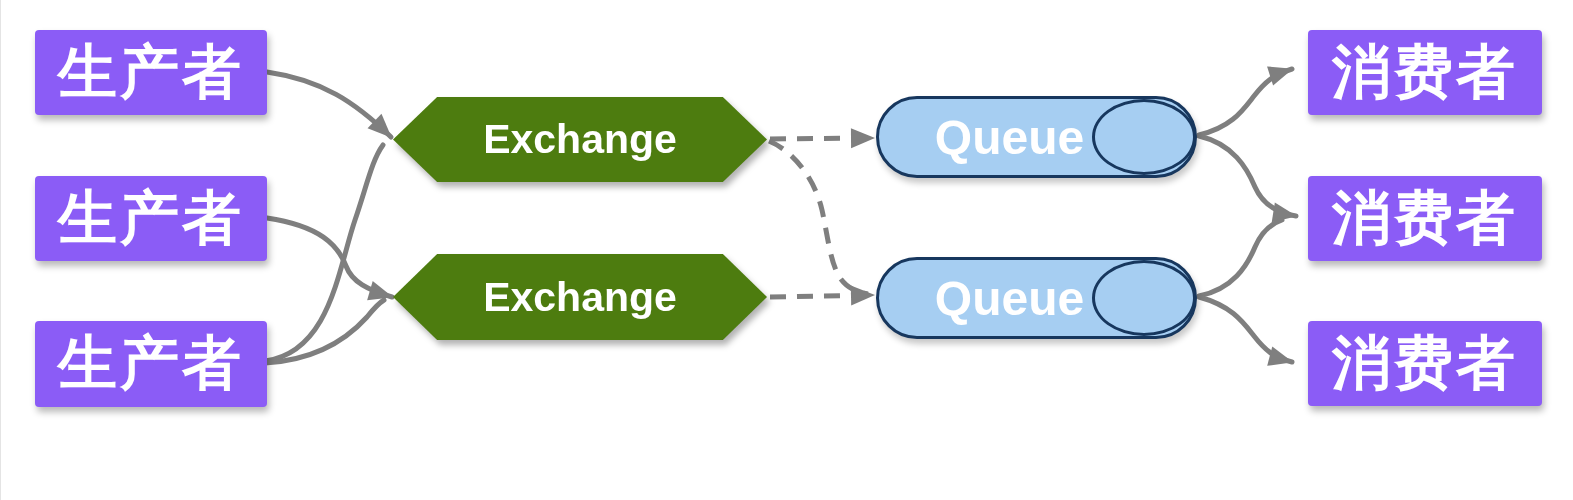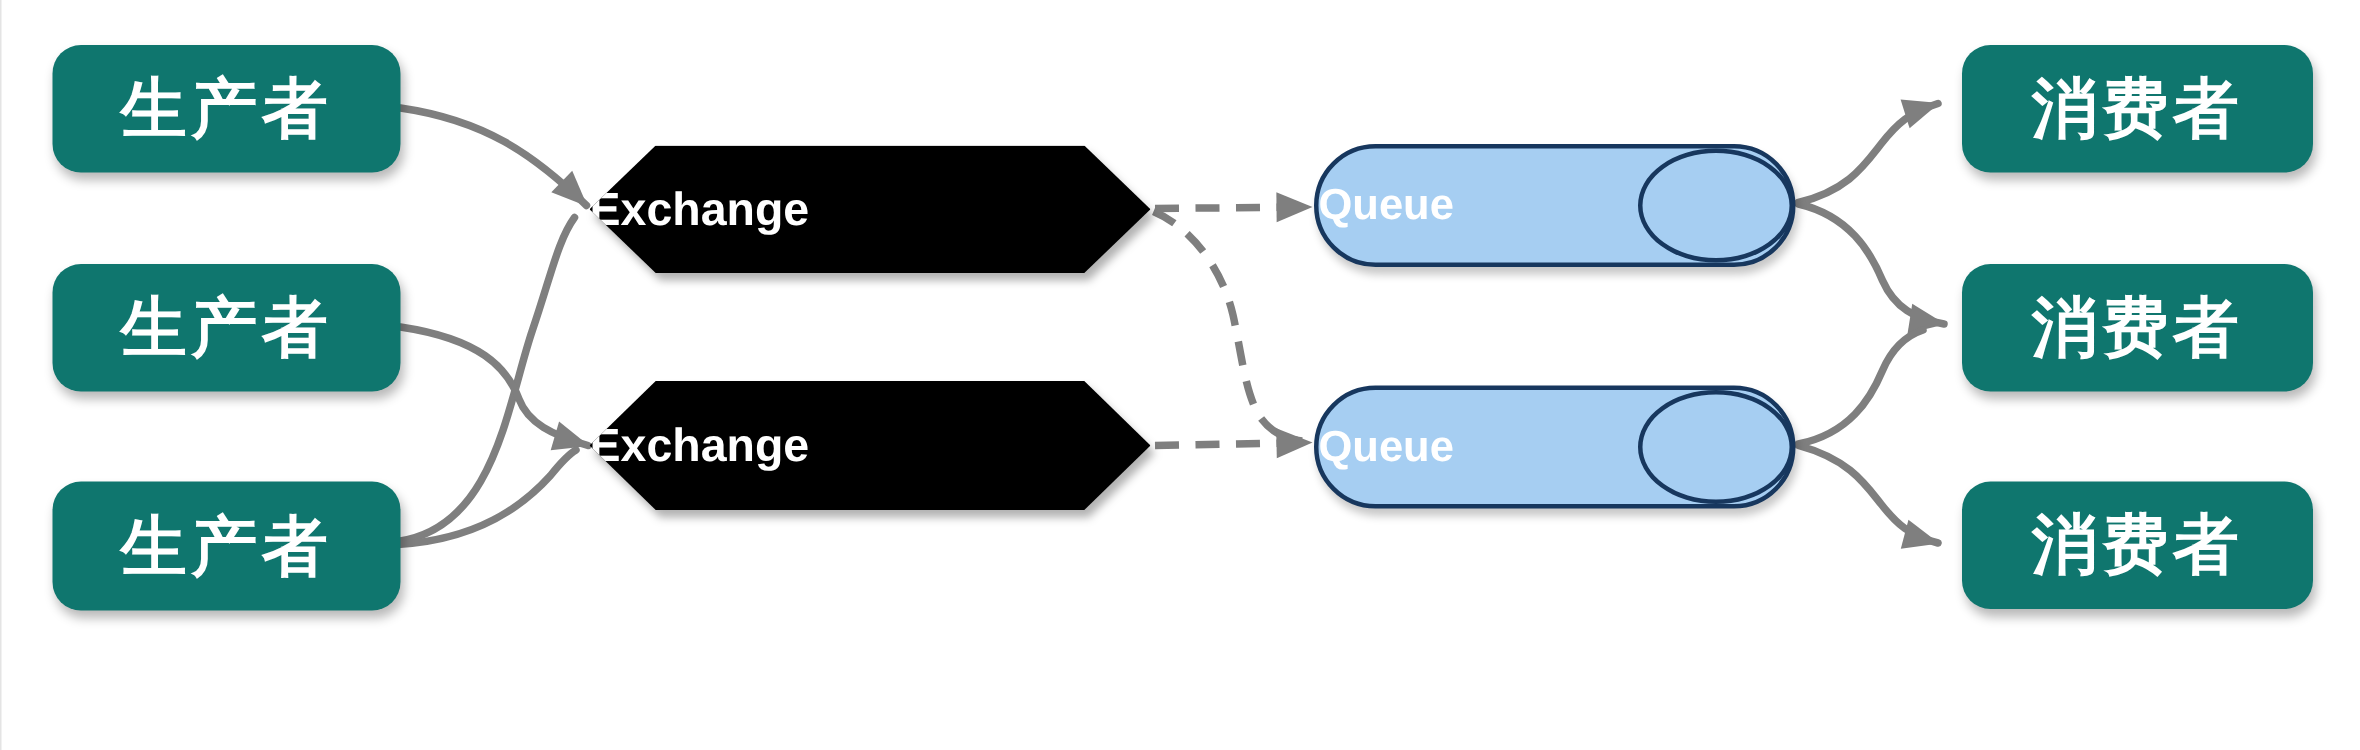--- a/index.html
+++ b/index.html
@@ -3,32 +3,32 @@
 <meta charset="utf-8">
 <style>
   html,body{margin:0;padding:0;background:#ffffff;}
   .stage{
     position:relative;width:1573px;height:500px;background:#ffffff;overflow:hidden;
     font-family:"Liberation Sans", sans-serif;
   }
   .left-line{position:absolute;left:0;top:0;width:1px;height:100%;background:#e4e4e4;}
   .node{position:absolute;display:flex;align-items:center;justify-content:center;
         color:#ffffff;font-weight:bold;box-sizing:border-box;}
-  .green{background:#0f766e;border-radius:19px;
+  .green{background:#8b5cf6;border-radius:4px;
          box-shadow:2px 5px 7px rgba(0,0,0,0.28);
-         font-size:44px;letter-spacing:3px;}
+         font-size:59px;letter-spacing:3px;}
   .hexwrap{position:absolute;filter:drop-shadow(3px 5px 3px rgba(0,0,0,0.30));}
-  .hex{width:100%;height:100%;background:#000000;
+  .hex{width:100%;height:100%;background:#4d7c0f;
        clip-path:polygon(0% 50%, 11.8% 0%, 88.2% 0%, 100% 50%, 88.2% 100%, 11.8% 100%);
-       display:flex;align-items:center;justify-content:flex-start;
-       color:#fff;font-weight:bold;font-size:31px;}
+       display:flex;align-items:center;justify-content:center;
+       color:#fff;font-weight:bold;font-size:41px;}
   .queue{position:absolute;background:#A6CEF2;border:3px solid #17375E;border-radius:44px;
          box-shadow:2px 5px 6px rgba(0,0,0,0.22);
-         display:flex;align-items:center;justify-content:flex-start;
-         color:#fff;font-weight:bold;font-size:29px;box-sizing:border-box;}
+         display:flex;align-items:center;justify-content:center;
+         color:#fff;font-weight:bold;font-size:48px;box-sizing:border-box;}
   .queue .cap{position:absolute;top:0;right:-2px;bottom:0;width:104px;
               border:3px solid #17375E;border-radius:50%;box-sizing:border-box;}
   .queue .qlabel{padding-right:54px;}
   .watermark{position:absolute;background:rgba(214,214,214,0.90);border-radius:30px;
              display:flex;align-items:center;justify-content:center;
              color:rgba(255,255,255,0.93);font-size:30px;font-weight:bold;letter-spacing:2px;}
   svg.edges{position:absolute;left:0;top:0;width:1573px;height:500px;}
   .edge{fill:none;stroke:#7F7F7F;stroke-width:5;stroke-linecap:round;}
   .edge.dashed{stroke-dasharray:16 11;stroke-linecap:butt;}
 </style>

